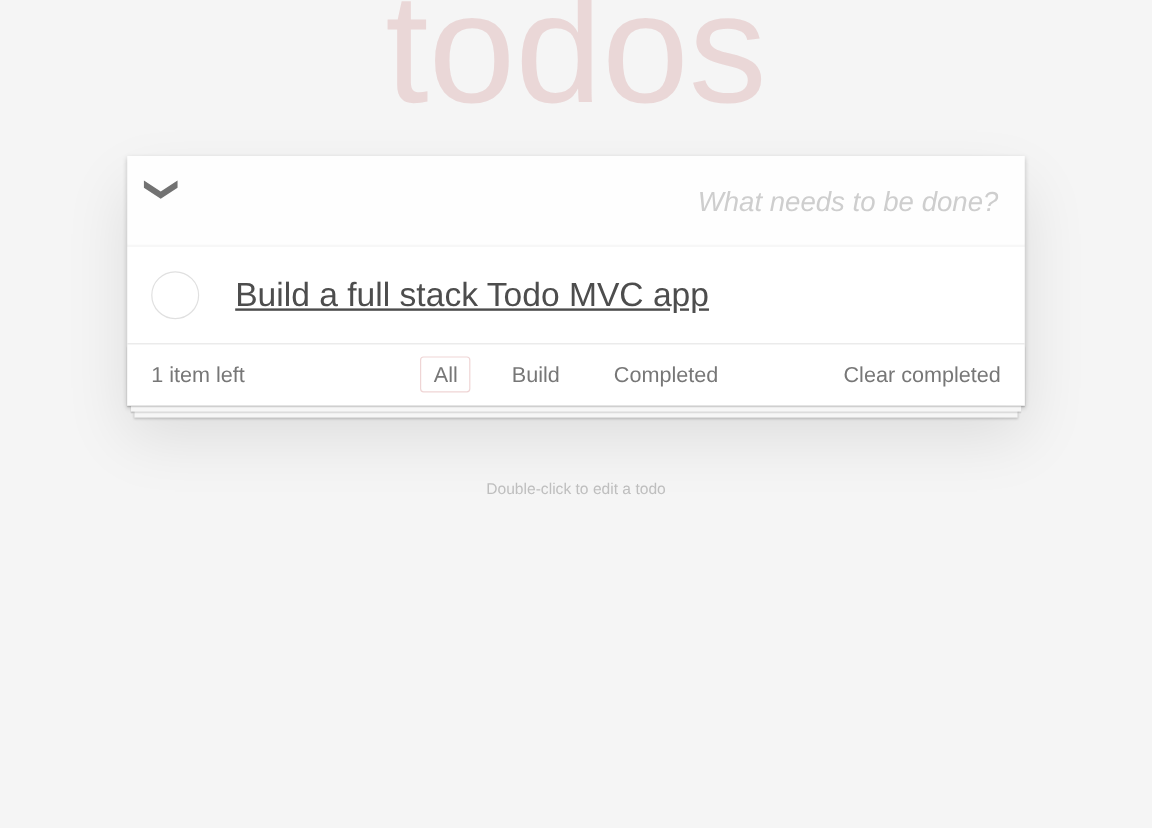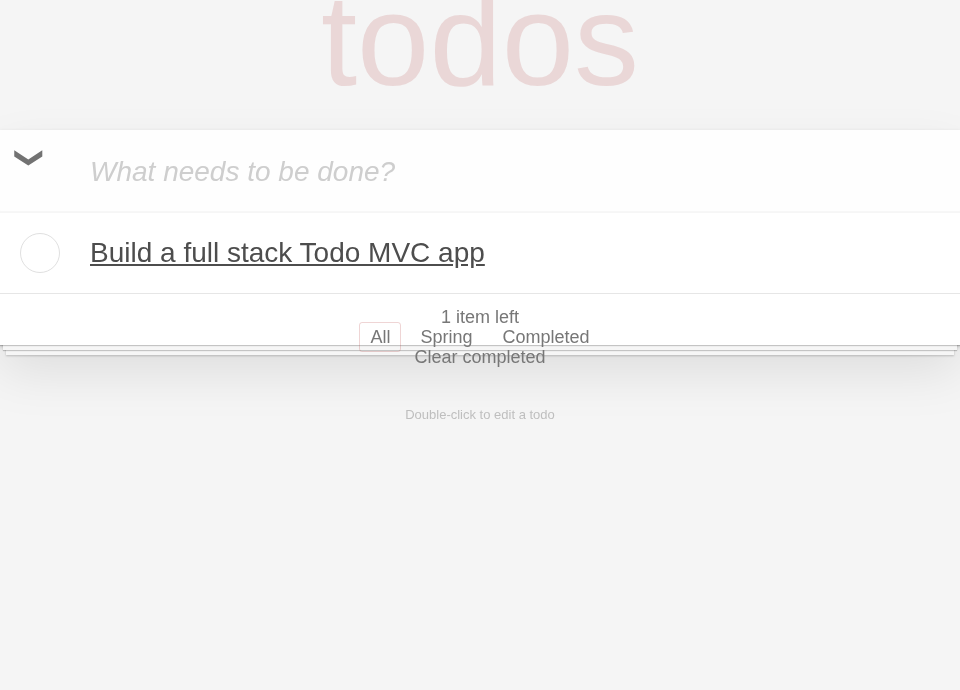--- a/index.html
+++ b/index.html
@@ -11,21 +11,21 @@
       color: #4d4d4d;
       font-weight: 300;
       -webkit-font-smoothing: antialiased;
       width: 960px;
       height: 690px;
       overflow: hidden;
     }
     .todoapp {
       background: #fff;
       margin: 130px auto 56px;
-      width: 960px;
+      width: 748px;
       position: relative;
       box-shadow: 0 2px 4px 0 rgba(0,0,0,0.2), 0 25px 50px 0 rgba(0,0,0,0.1);
     }
     .todoapp h1 {
       position: absolute;
       top: -155px;
       width: 100%;
       font-size: 130px;
       font-weight: 100;
       text-align: center;
@@ -47,29 +47,30 @@
     .toggle-all-label::before {
       content: "❯";
       font-size: 28px;
       color: #737373;
       display: inline-block;
       transform: rotate(90deg);
     }
     .new-todo {
       position: relative;
       width: 100%;
-      font-size: 28px;
+      font-size: 23px;
       font-family: inherit;
       font-weight: 300;
       line-height: 1.4em;
       color: inherit;
-      padding: 22px 10px 22px 90px;
+      padding: 22px 22px 22px 90px;
       border: none;
       background: rgba(0,0,0,0.003);
       box-shadow: inset 0 -2px 1px rgba(0,0,0,0.03);
+      text-align: right;
     }
     .new-todo::placeholder {
       font-style: italic;
       font-weight: 300;
       color: #cecece;
     }
     .todo-list { list-style: none; }
     .todo-list li {
       position: relative;
       font-size: 28px;
@@ -129,58 +130,57 @@
       padding: 14px 20px;
       height: 52px;
       text-align: center;
       border-top: 1px solid #e6e6e6;
       font-size: 18px;
       font-weight: 300;
       display: flex;
       align-items: center;
       justify-content: space-between;
       position: relative;
-      flex-direction: column;
     }
     .footer::before {
       content: '';
       position: absolute;
       right: 0;
       bottom: 0;
       left: 0;
       height: 50px;
       overflow: hidden;
       box-shadow:
         0 1px 1px rgba(0,0,0,0.2),
         0 8px 0 -3px #f6f6f6,
         0 9px 1px -3px rgba(0,0,0,0.2),
         0 16px 0 -6px #f6f6f6,
         0 17px 2px -6px rgba(0,0,0,0.2);
     }
     .todo-count { text-align: left; flex: 1; z-index: 1; }
     .filters {
       list-style: none;
       display: flex;
-      gap: 8px;
+      gap: 23px;
       z-index: 1;
     }
     .filters li a {
       color: inherit;
       padding: 4px 10px;
       text-decoration: none;
       border: 1px solid transparent;
       border-radius: 3px;
       cursor: pointer;
     }
     .filters li a.selected {
       border-color: rgba(175, 47, 47, 0.2);
     }
     .clear-completed {
       flex: 1;
-      text-align: left;
+      text-align: right;
       background: none;
       border: none;
       color: #777;
       font-size: 18px;
       font-weight: 300;
       font-family: inherit;
       cursor: pointer;
       z-index: 1;
     }
     .info {
@@ -211,21 +211,21 @@
         <label>Build a full stack Todo MVC app</label>
 
       </div>
     </li>
   </ul>
 
   <footer class="footer">
     <span class="todo-count">1 item left</span>
     <ul class="filters">
       <li><a class="selected">All</a></li>
-      <li><a>Spring</a></li>
+      <li><a>Build</a></li>
       <li><a>Completed</a></li>
     </ul>
     <button class="clear-completed">Clear completed</button>
   </footer>
 </section>
 
 <footer class="info">
   <p>Double-click to edit a todo</p>
 </footer>
 

